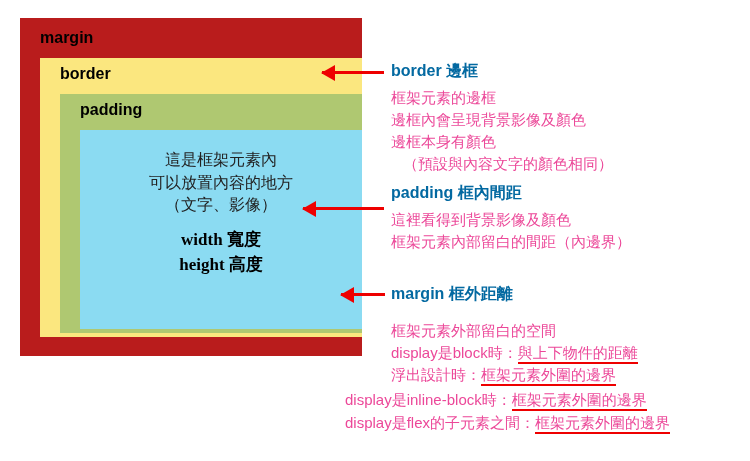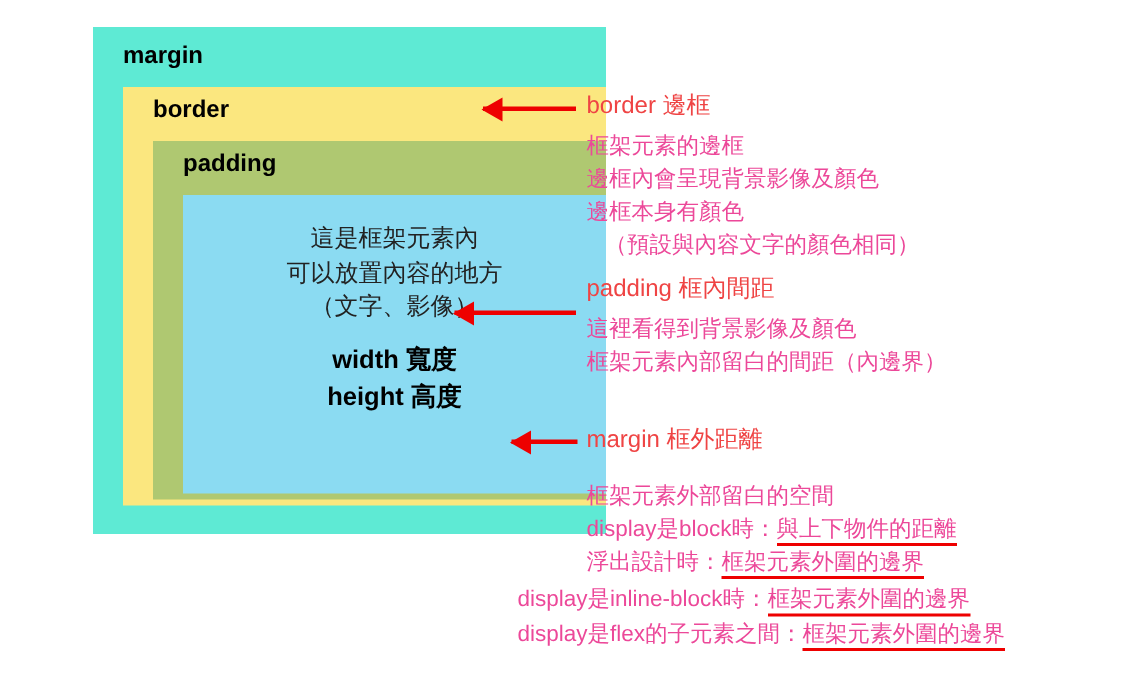--- a/index.html
+++ b/index.html
@@ -33,23 +33,22 @@
 
   .layer-label {
     font-weight: bold;
     font-size: 16px;
     color: #000000;
     line-height: 1;
     white-space: nowrap;
   }
 
   #layer-margin {
-    background: #5eead4;
+    background: #b91c1c;
     padding: 12px 0 11px 20px;
-    margin-left: 42px;
   }
   #layer-margin > .layer-inner {
     padding-top: 12px;
     height: calc(100% - 24px);
     box-sizing: border-box;
   }
 
   #layer-border {
     background: #fbe77f;
     padding: 8px 0 0 20px;
@@ -76,20 +75,21 @@
 
   #layer-content {
     background: #8bdbf2;
     height: 100%;
     box-sizing: border-box;
     display: flex;
     flex-direction: column;
     align-items: center;
     justify-content: flex-start;
     padding-top: 19px;
+    font-family: Liberation Serif, serif;
   }
 
   .content-line {
     font-size: 16px;
     color: #222222;
     line-height: 1.42;
     text-align: center;
     white-space: nowrap;
   }
   .content-line.strong {
@@ -123,22 +123,22 @@
   #arrow-border  { left: 322px; top: 71px;  width: 62px; }
   #arrow-padding { left: 303px; top: 207px; width: 81px; }
   #arrow-margin  { left: 341px; top: 293px; width: 44px; }
 
   
   .annot {
     position: absolute;
     left: 391px;
   }
   .annot-title {
-    color: #ef4444;
-    font-weight: normal;
+    color: #0369a1;
+    font-weight: bold;
     font-size: 16px;
     line-height: 1.1;
     white-space: nowrap;
   }
   .annot-body {
     margin-top: 7px;
   }
   .annot-line {
     color: #ec4899;
     font-size: 15px;

